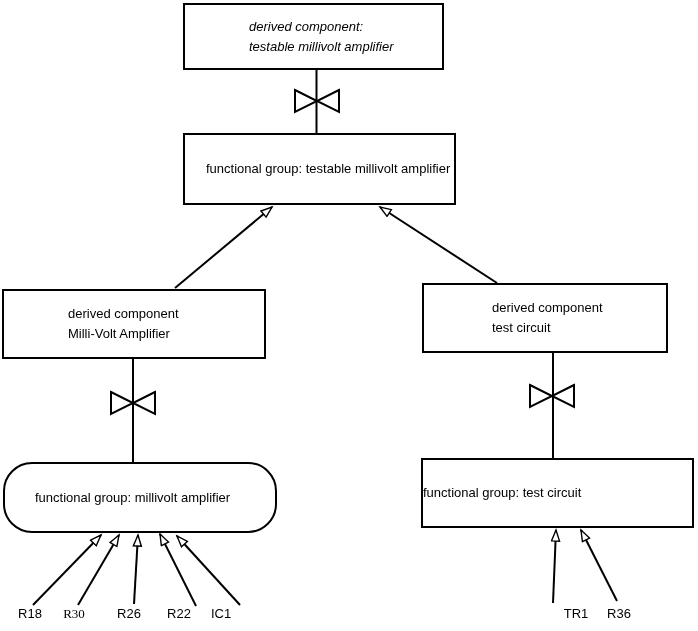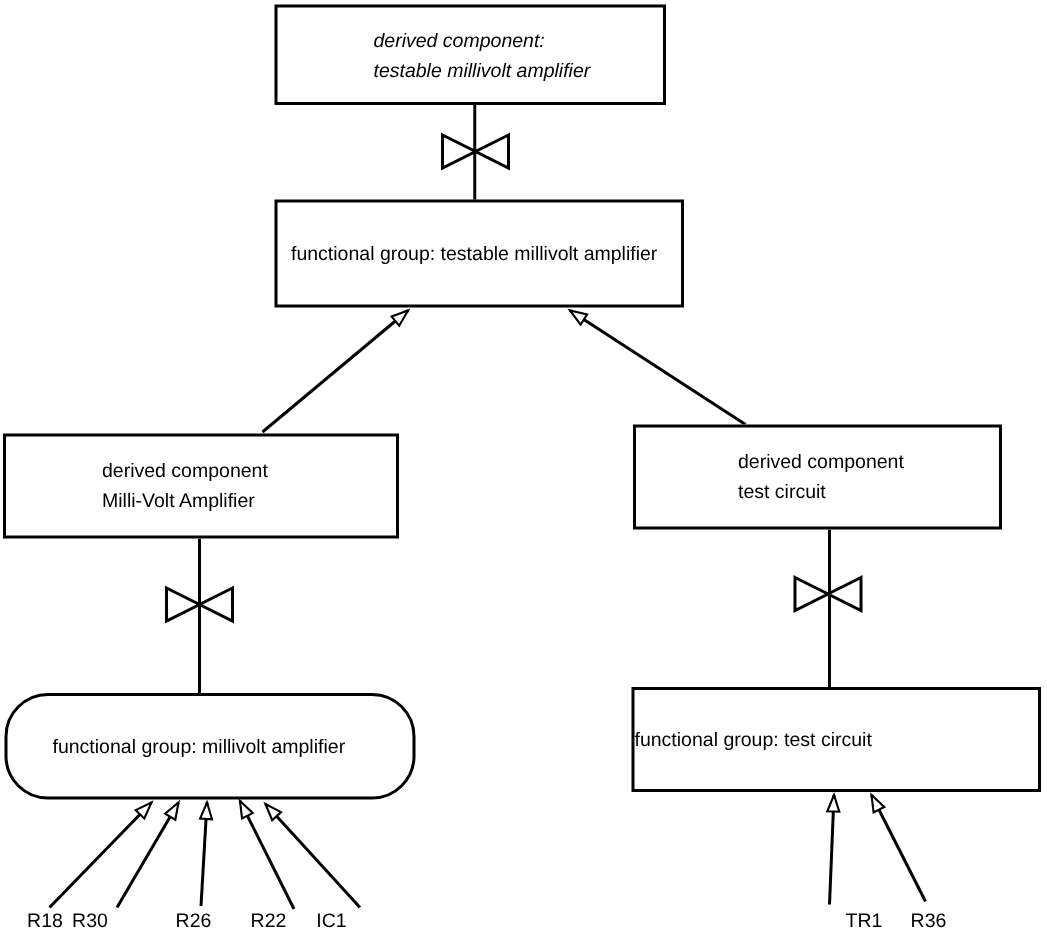--- a/index.html
+++ b/index.html
@@ -29,35 +29,35 @@
     border: 2px solid #000000;
     background: #ffffff;
     display: flex;
     flex-direction: column;
     justify-content: center;
     font-size: 13px;
     line-height: 20px;
     white-space: nowrap;
   }
   .node-derived-testable      { left:183px; top:3px;   width:261px; height:67px; padding-left:64px;font-style:italic; }
-  .node-fg-testable           { left:183px; top:133px; width:273px; height:72px; padding-left:9px;  }
+  .node-fg-testable           { left:183px; top:133px; width:273px; height:72px; padding-left:21px;  }
   .node-derived-mv-amplifier  { left:2px;   top:289px; width:264px; height:70px; padding-left:64px; }
   .node-derived-test-circuit  { left:422px; top:283px; width:246px; height:70px; padding-left:68px; }
   .node-fg-mv-amplifier       { left:3px;   top:462px; width:274px; height:71px; padding-left:30px;border-radius:29px; }
   .node-fg-test-circuit       { left:421px; top:458px; width:273px; height:70px; }
   .leaf-label {
     position: absolute;
     top: 606px;
     transform: translateX(-50%);
     font-size: 13px;
     line-height: 16px;
     white-space: nowrap;
   }
   .lbl-r18 { left: 30px; text-align: center; }
-  .lbl-r30 { left: 60px; }
+  .lbl-r30 { left: 74px; font-family: Liberation Serif, serif; }
   .lbl-r26 { left: 129px; }
   .lbl-r22 { left: 179px; }
   .lbl-ic1 { left: 221px; }
   .lbl-tr1 { left: 576px; }
   .lbl-r36 { left: 619px; }
 </style>
 </head>
 <body>
 
 <div class="canvas">

